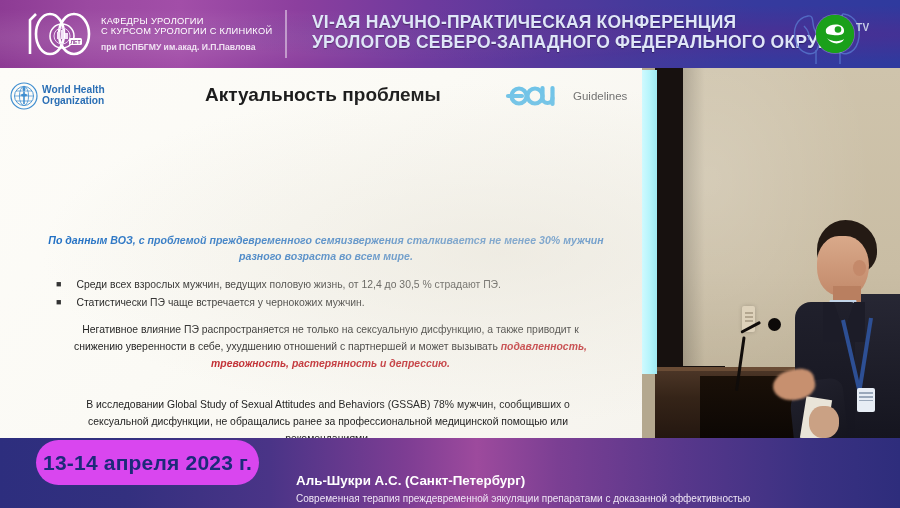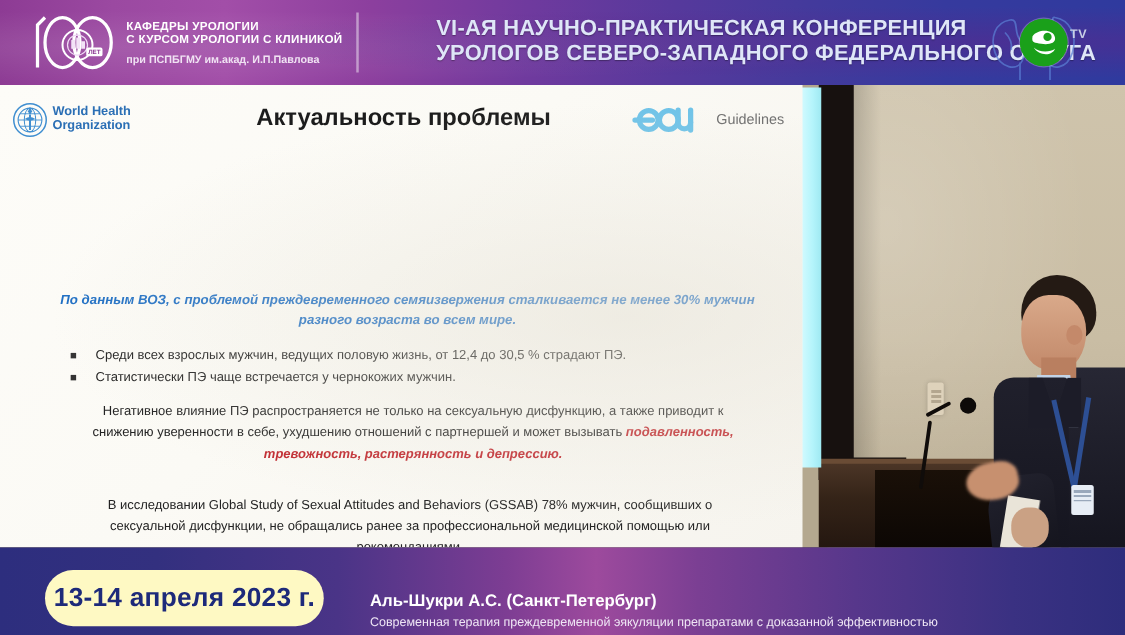--- a/index.html
+++ b/index.html
@@ -37,38 +37,37 @@
     position: absolute; left: 0; top: 0; height: 68px; width: 285px;
     display: flex; align-items: center; gap: 7px; padding-left: 22px; z-index: 3;
   }
   .logo100 {
     position: relative; width: 72px; height: 52px; flex: 0 0 auto;
   }
   .logo100 svg { display:block; }
 
   .dept-text { line-height: 1.12; }
   .dept-l1, .dept-l2 {
-    font-size: 9.3px; font-weight: bold; color: #ffffff;
+    font-size: 9.3px; font-weight: normal; color: #ffffff;
     letter-spacing: 0.25px; white-space: nowrap;
     text-transform: uppercase;
   }
   .dept-l3 {
     font-size: 8.6px; color: #f0e2f3; white-space: nowrap; margin-top: 6px;
     font-weight: 600;
   }
   .hdr-divider {
     position: absolute; left: 285px; top: 10px; width: 2px; height: 48px;
     background: rgba(255,255,255,0.45); z-index: 3;
   }
 
   
   #hdr-title {
     position: absolute; left: 312px; top: 13px; z-index: 3;
     line-height: 1.12;
-    margin-left: 37px;
   }
   #hdr-title .t1, #hdr-title .t2 {
     font-size: 17.5px; font-weight: bold; color: #dfe6f8;
     letter-spacing: 0.2px; white-space: nowrap;
     text-shadow: 0 1px 1px rgba(0,0,0,0.35);
   }
 
   
   #hdr-right {
     position: absolute; right: 0; top: 0; width: 118px; height: 68px; z-index: 3;
@@ -287,22 +286,22 @@
 
   
   #footer {
     position: absolute; left: 0; top: 438px; width: 900px; height: 70px;
     background: linear-gradient(90deg,
       #2d2e7e 0%, #33307f 14%, #4a3487 30%,
       #7d3d93 45%, #9d4a9d 53%, #7b3f93 62%,
       #57378b 76%, #3a3182 90%, #2e2d7c 100%);
   }
   .date-pill {
-    position: absolute; left: 36px; top: 456px; width: 223px; height: 45px;
-    background: #fef9c3; border-radius: 23px;
+    position: absolute; left: 36px; top: 440px; width: 223px; height: 45px;
+    background: #d946ef; border-radius: 23px;
     display: flex; align-items: center; justify-content: center;
   }
   .date-pill span {
     font-size: 21px; font-weight: bold; color: #1d2a7a; letter-spacing: 0.2px;
   }
   .speaker {
     position: absolute; left: 296px; top: 473px; width: 590px;
   }
   .speaker .name {
     font-size: 13.4px; font-weight: bold; color: #ffffff; margin-bottom: 5px;

